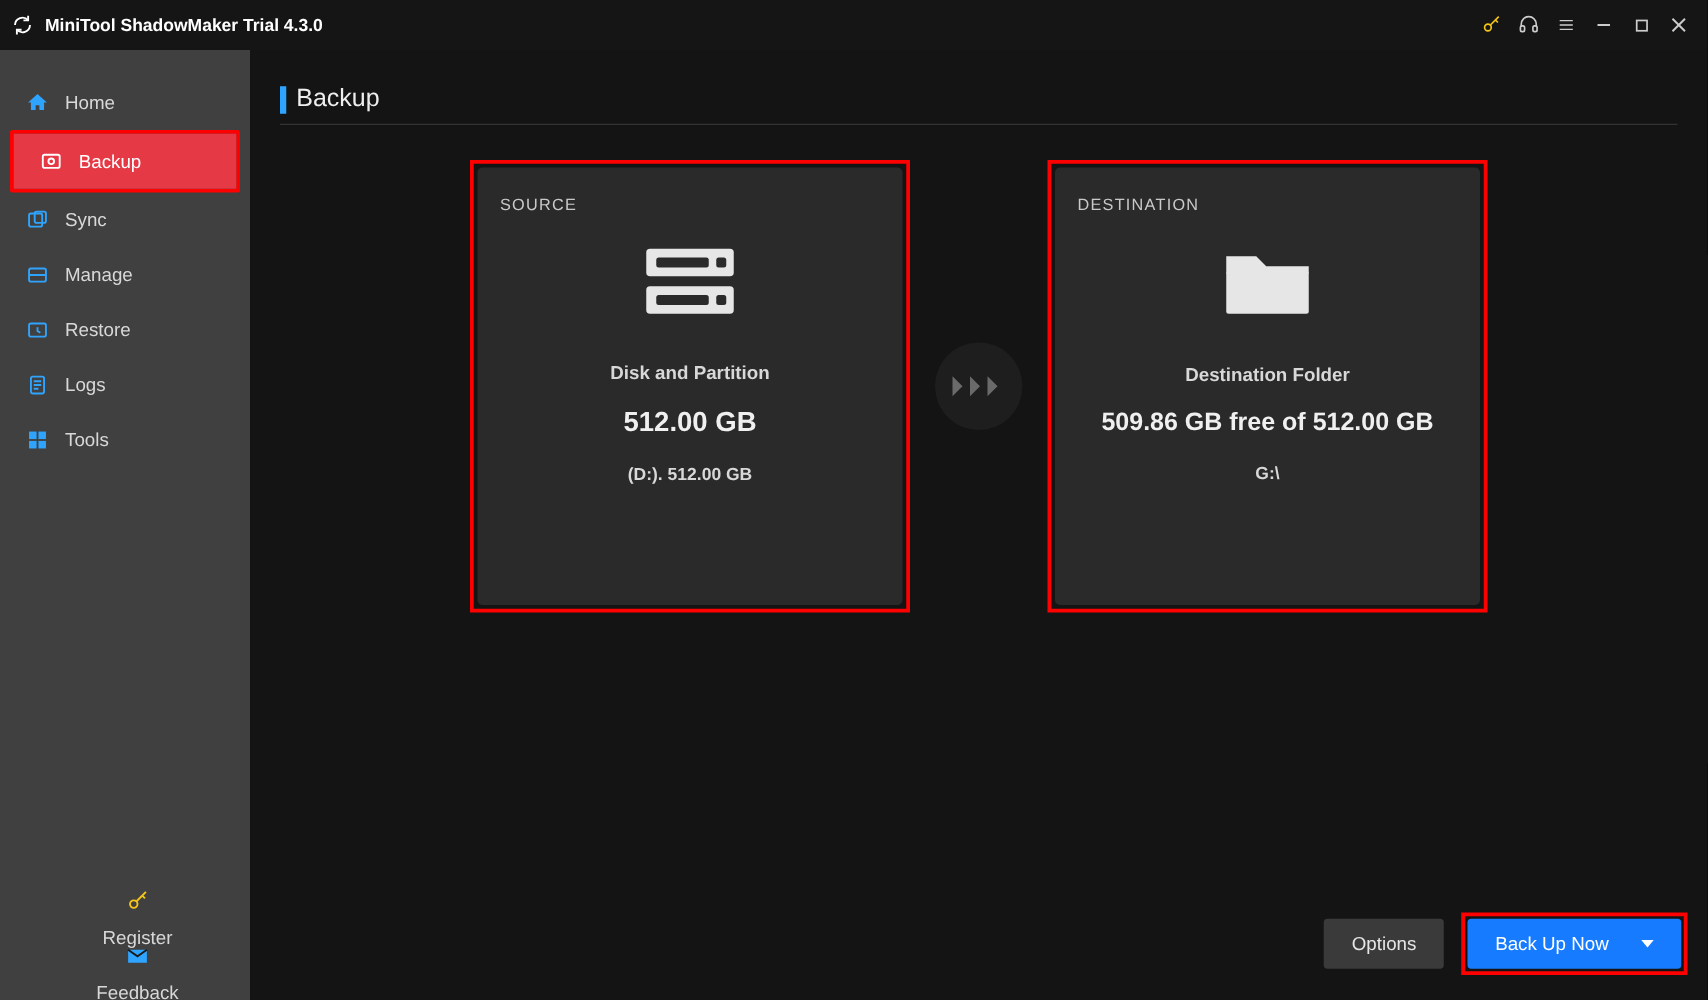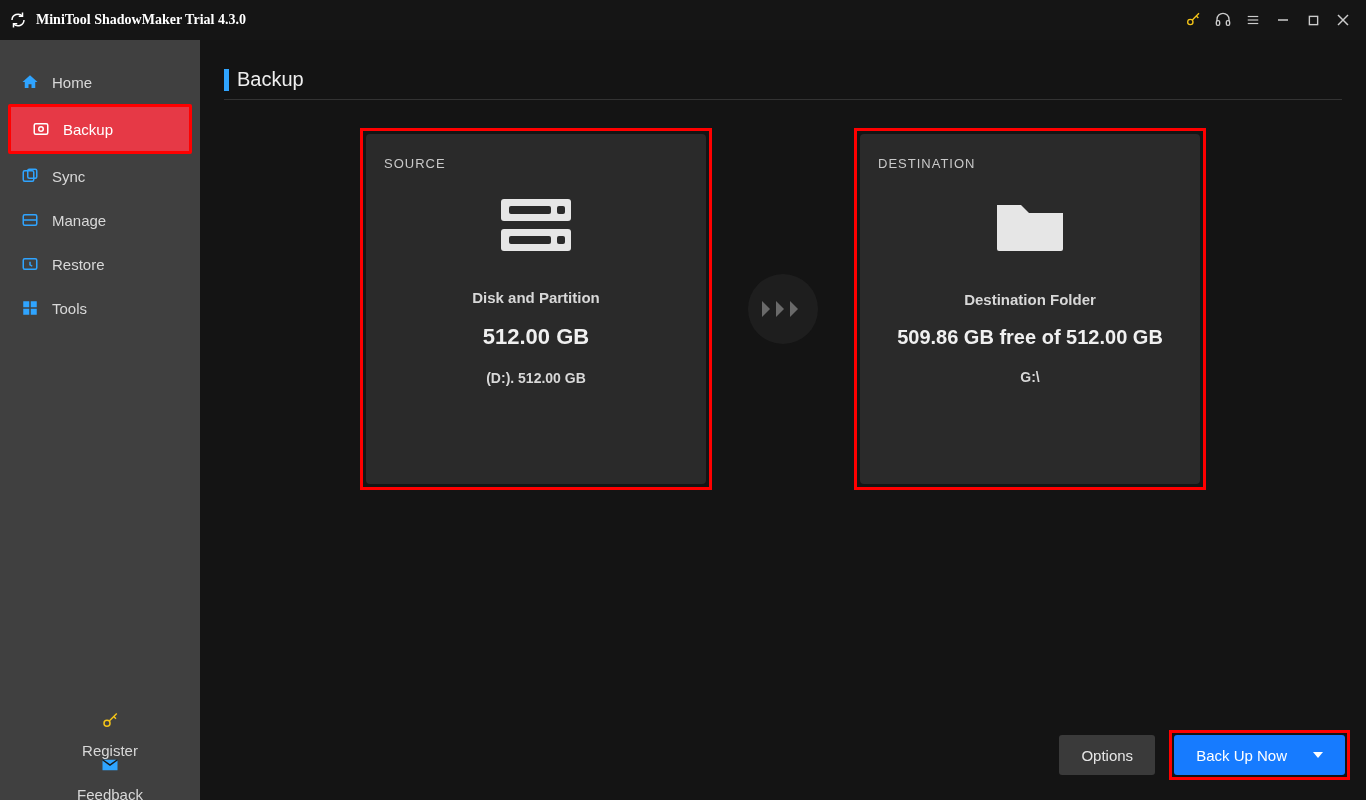--- a/index.html
+++ b/index.html
@@ -1,20 +1,20 @@
 <!DOCTYPE html>
 <html><head>
 <meta charset="utf-8">
 <style>
   * { box-sizing: border-box; margin: 0; padding: 0; }
   html, body { width: 1366px; height: 800px; overflow: hidden; font-family: "Segoe UI", Arial, sans-serif; }
   body { background: #000; color: #e6e6e6; display: flex; flex-direction: column; }
 
   
-  .titlebar { height: 40px; background: #151515; display: flex; align-items: center; padding: 0 8px; font-family: Liberation Serif, serif; }
+  .titlebar { height: 40px; background: #151515; display: flex; align-items: center; padding: 0 8px; }
   .titlebar .app-logo { width: 20px; height: 20px; margin-right: 8px; display:flex; align-items:center; justify-content:center; }
   .titlebar .app-title { font-size: 14px; font-weight: 600; color: #fff; }
   .titlebar .spacer { flex: 1; }
   .titlebar .tbtn { width: 30px; height: 30px; display:flex; align-items:center; justify-content:center; color:#ccc; cursor:pointer; }
   .titlebar .key { color:#f5c518; }
 
   
   .body-row { flex:1; display:flex; min-height:0; }
 
   
@@ -28,21 +28,21 @@
   .bottom-links .nav-item { height:44px;flex-direction:column; }
   .bottom-links .reg-icon { color:#f5c518; }
   .bottom-links .fb-icon { color:#2fa4ff; }
 
   
   .content { flex:1; background:#141414; display:flex; flex-direction:column; padding: 28px 24px 20px 24px; position:relative; min-width:0; }
   .pg-header { display:flex; align-items:center; gap:8px; border-bottom:1px solid #333; padding-bottom:8px; margin-bottom:28px; }
   .pg-header::before { content:""; width:5px; height:22px; background:#2fa4ff; }
   .pg-header h1 { font-size:20px; font-weight:500; color:#eee; }
 
-  .cards-row { display:flex; align-items:center; justify-content:center; gap:36px; }
+  .cards-row { display:flex; align-items:center; justify-content:center; gap:20px; }
 
   .card-frame { border:3px solid #ff0000; padding:3px; }
   .card { width:340px; height:350px; background:#2a2a2a; border-radius:4px; padding:22px 18px; display:flex; flex-direction:column; cursor:pointer; }
   .card-head { font-size:13px; letter-spacing:1px; color:#c9c9c9; margin-bottom:18px; }
   .card-icon { align-self:center; margin: 6px 0 20px 0; }
   .card-line { text-align:center; color:#d8d8d8; font-size:15px; margin-top:10px;font-weight:bold; }
   .card-line.big { font-size:22px; color:#f0f0f0; margin-top:18px; }
   .card-line.sub { font-size:14px; margin-top:20px; }
 
   .arrow-circle { width:70px; height:70px; border-radius:50%; background:#1e1e1e; display:flex; align-items:center; justify-content:center; color:#6a6a6a; }
@@ -156,20 +156,31 @@
     <div class="nav-item">
       <span class="icon">
         <svg width="18" height="18" viewBox="0 0 24 24" fill="none" stroke="currentColor" stroke-width="2">
             <rect x="3" y="5" width="18" height="14" rx="2"></rect>
             <path d="M12 9v4l3 2"></path>
           </svg>
       </span>
       <span>Restore</span>
     </div>
 
+    <div class="nav-item">
+      <span class="icon">
+        <svg width="18" height="18" viewBox="0 0 24 24" fill="currentColor">
+            <rect x="5" y="3" width="14" height="18" rx="2" fill="none" stroke="currentColor" stroke-width="2"></rect>
+            <line x1="8" y1="8" x2="16" y2="8" stroke="currentColor" stroke-width="2"></line>
+            <line x1="8" y1="12" x2="16" y2="12" stroke="currentColor" stroke-width="2"></line>
+            <line x1="8" y1="16" x2="13" y2="16" stroke="currentColor" stroke-width="2"></line>
+          </svg>
+      </span>
+      <span>Logs</span>
+    </div>
 
     <div class="nav-item">
       <span class="icon">
         <svg width="18" height="18" viewBox="0 0 24 24" fill="currentColor">
             <rect x="3" y="3" width="8" height="8"></rect>
             <rect x="13" y="3" width="8" height="8"></rect>
             <rect x="3" y="13" width="8" height="8"></rect>
             <rect x="13" y="13" width="8" height="8"></rect>
           </svg>
       </span>

